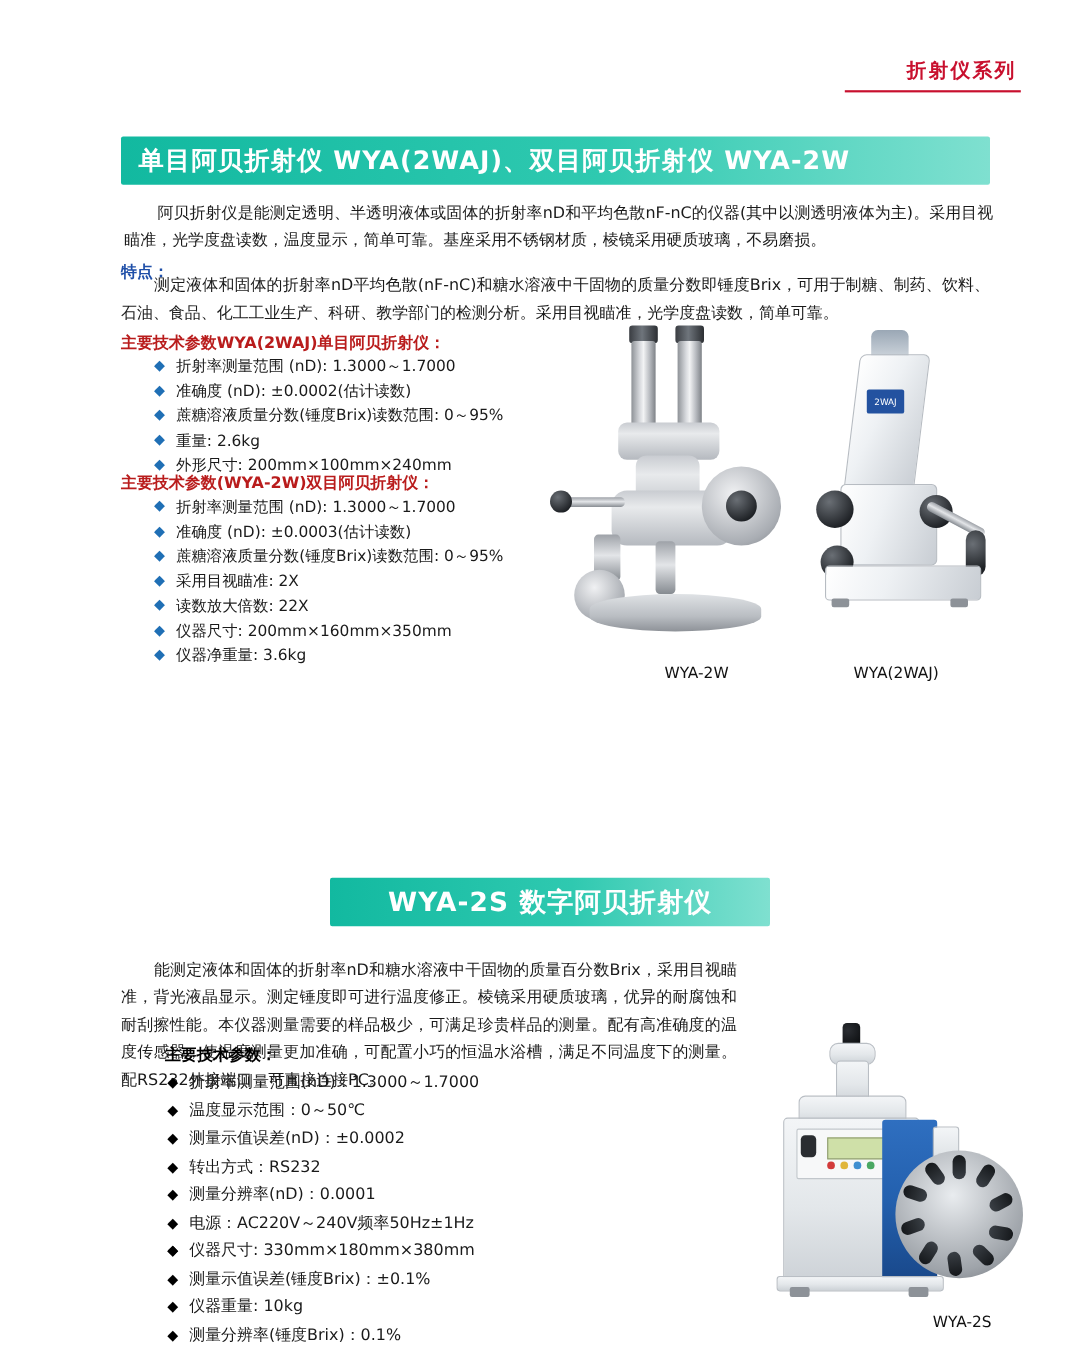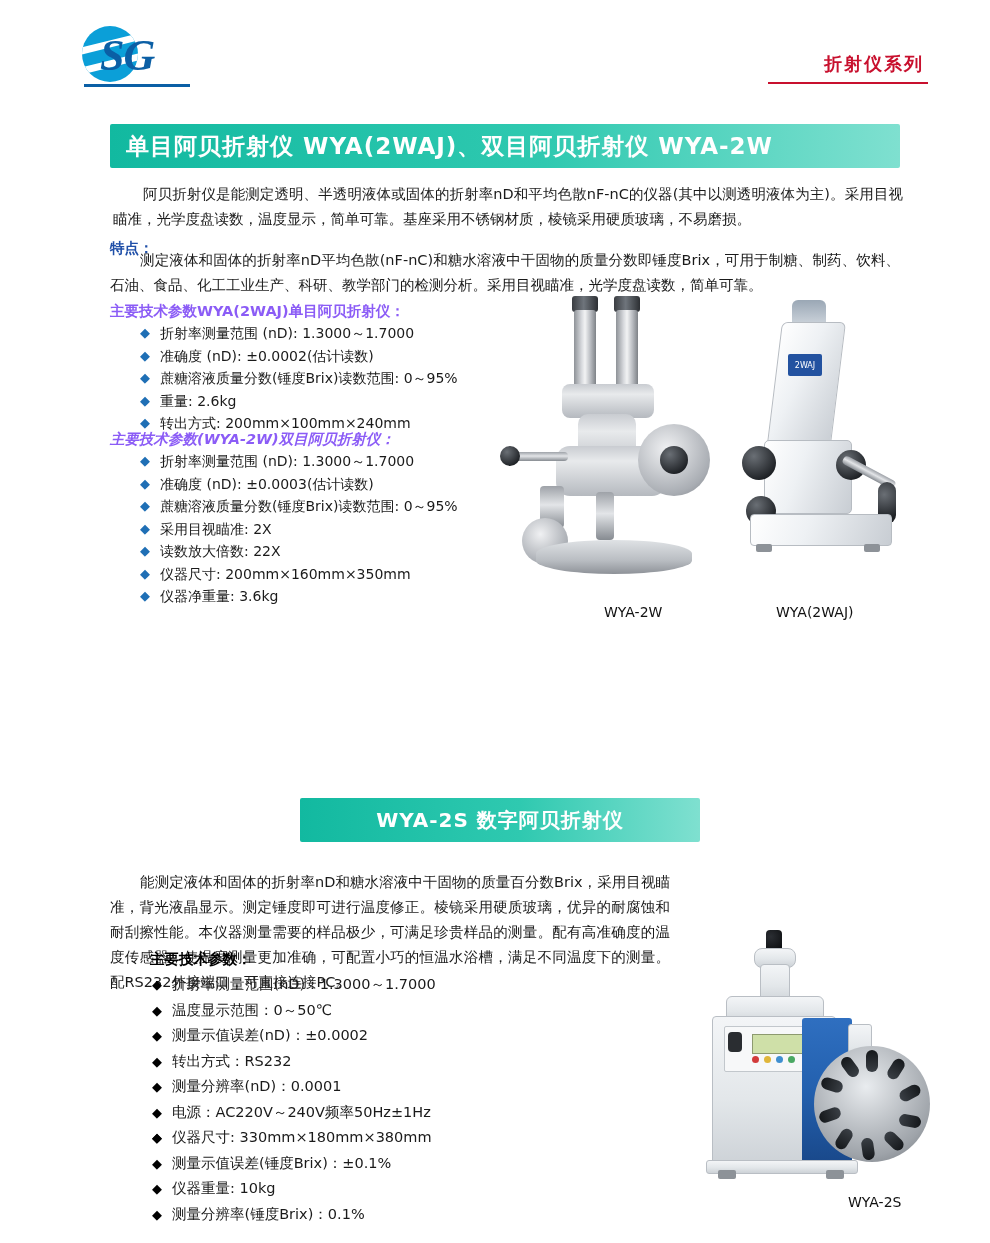--- a/index.html
+++ b/index.html
@@ -108,47 +108,47 @@
     font-size: 23px;
     font-weight: bold;
     letter-spacing: 1px;
     font-family: "DejaVu Sans", sans-serif;
   }
 
   #banner1 { left: 110px; top: 124px; width: 790px; }
   #banner1 .banner-text { padding-left: 16px; }
 
   #banner2 { left: 300px; top: 798px; width: 400px; justify-content: center; }
-  #banner2 .banner-text { font-size: 20px; text-align: center; }
+  #banner2 .banner-text { font-size: 24px; text-align: center; }
 
   
   .para {
     position: absolute;
     font-size: 14.5px;
     line-height: 25px;
     color: #1a1a1a;
     font-family: "DejaVu Sans", sans-serif;
     text-align: justify;
   }
   .para .ind { display: inline-block; width: 30px; }
 
   #p1 { left: 113px; top: 182px; width: 790px; }
   #label-features { left: 110px; top: 236px; width: 200px; color: #1f4fa8; font-weight: bold; }
   #p2 { left: 110px; top: 248px; width: 790px; }
 
   .spec-title {
     position: absolute;
     font-size: 14.5px;
     font-weight: bold;
-    color: #8b5cf6;
+    color: #b91c1c;
     font-family: "DejaVu Sans", sans-serif;
     letter-spacing: 0px;
   }
   #spec-title-1 { left: 110px; top: 302px; }
-  #spec-title-2 { left: 110px; top: 430px; font-style: italic; }
+  #spec-title-2 { left: 110px; top: 430px; }
 
   .spec-list {
     position: absolute;
     list-style: none;
     margin: 0;
     padding: 0;
     font-size: 14px;
     font-family: "DejaVu Sans", sans-serif;
   }
   .spec-list li {
@@ -307,45 +307,40 @@
   .s-foot {
     position: absolute;
     background: #8d9298;
     border-radius: 2px;
   }
 </style>
 </head>
 <body>
 
 <div class="header">
-  <div class="logo-wrap">
-    <div class="logo-circle"></div>
-    <div class="logo-text">SG</div>
-    <div class="logo-underline"></div>
-  </div>
   <div class="header-title">折射仪系列</div>
   <div class="header-rule"></div>
 </div>
 
 <div class="banner" id="banner1">
   <span class="banner-text">单目阿贝折射仪 WYA(2WAJ)、双目阿贝折射仪 WYA-2W</span>
 </div>
 
 <div class="para" id="p1"><span class="ind"></span><span>阿贝折射仪是能测定透明、半透明液体或固体的折射率nD和平均色散nF-nC的仪器(其中以测透明液体为主)。采用目视瞄准，光学度盘读数，温度显示，简单可靠。基座采用不锈钢材质，棱镜采用硬质玻璃，不易磨损。</span></div>
 
 <div class="para" id="label-features">特点：</div>
 <div class="para" id="p2"><span class="ind"></span><span>测定液体和固体的折射率nD平均色散(nF-nC)和糖水溶液中干固物的质量分数即锤度Brix，可用于制糖、制药、饮料、石油、食品、化工工业生产、科研、教学部门的检测分析。采用目视瞄准，光学度盘读数，简单可靠。</span></div>
 
 <div class="spec-title" id="spec-title-1">主要技术参数WYA(2WAJ)单目阿贝折射仪：</div>
 <ul class="spec-list" id="list1">
   <li><span class="bullet">◆</span><span>折射率测量范围 (nD): 1.3000～1.7000</span></li>
   <li><span class="bullet">◆</span><span>准确度 (nD): ±0.0002(估计读数)</span></li>
   <li><span class="bullet">◆</span><span>蔗糖溶液质量分数(锤度Brix)读数范围: 0～95%</span></li>
   <li><span class="bullet">◆</span><span>重量: 2.6kg</span></li>
-  <li><span class="bullet">◆</span><span>转出方式: 200mm×100mm×240mm</span></li>
+  <li><span class="bullet">◆</span><span>外形尺寸: 200mm×100mm×240mm</span></li>
 </ul>
 
 <div class="spec-title" id="spec-title-2">主要技术参数(WYA-2W)双目阿贝折射仪：</div>
 <ul class="spec-list" id="list2">
   <li><span class="bullet">◆</span><span>折射率测量范围 (nD): 1.3000～1.7000</span></li>
   <li><span class="bullet">◆</span><span>准确度 (nD): ±0.0003(估计读数)</span></li>
   <li><span class="bullet">◆</span><span>蔗糖溶液质量分数(锤度Brix)读数范围: 0～95%</span></li>
   <li><span class="bullet">◆</span><span>采用目视瞄准: 2X</span></li>
   <li><span class="bullet">◆</span><span>读数放大倍数: 22X</span></li>
   <li><span class="bullet">◆</span><span>仪器尺寸: 200mm×160mm×350mm</span></li>

